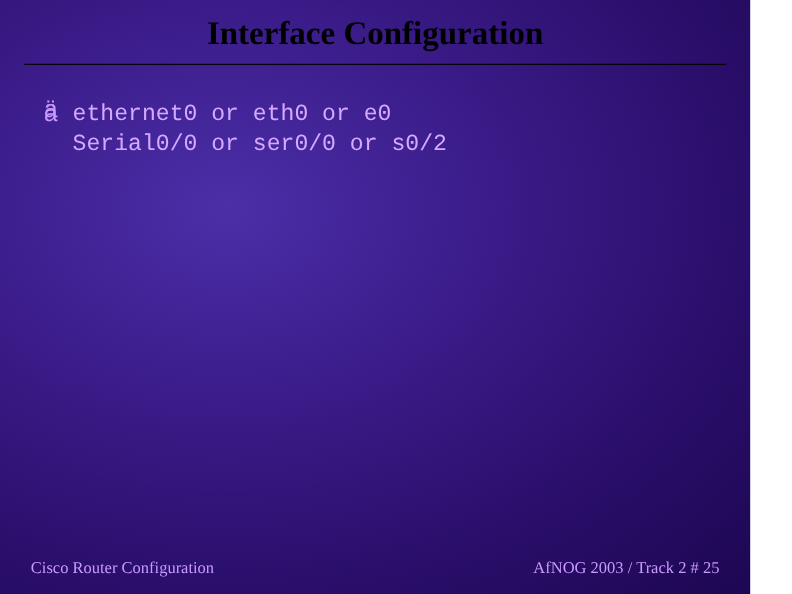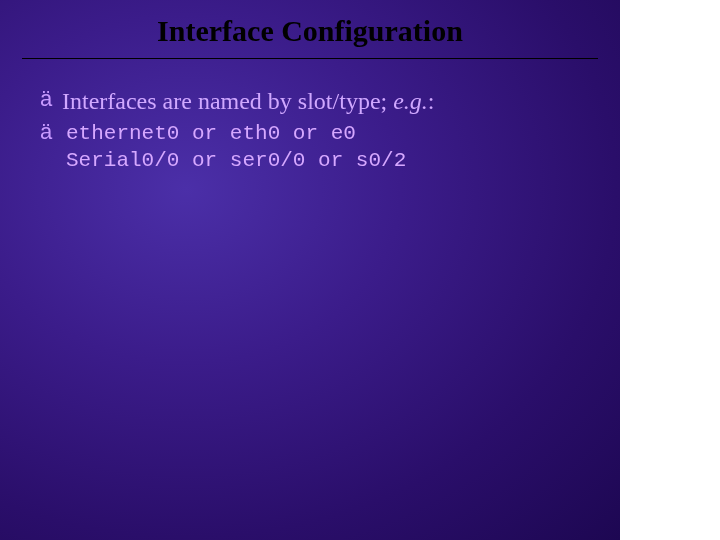--- a/index.html
+++ b/index.html
@@ -4,21 +4,21 @@
 <style>
   html, body {
     margin: 0;
     padding: 0;
     width: 720px;
     height: 540px;
     overflow: hidden;
     font-family: Georgia, 'Times New Roman', serif;
   }
   .slide {
-    width: 620px;
+    width: 682px;
     height: 540px;
     background: radial-gradient(ellipse at 30% 35%, #4b2fa8 0%, #3b1c8a 35%, #2a0e6a 70%, #1d0752 100%);
     position: relative;
     box-sizing: border-box;
     color: #d0b0ff;
   }
   .title {
     color: #000;
     font-family: 'Times New Roman', Times, serif;
     font-weight: bold;
@@ -83,26 +83,27 @@
 <body>
 
 <div class="slide">
   <div class="title">Interface Configuration</div>
   <hr class="hr">
 
   <div class="content">
 
     <div class="bullet">
       <span class="arrow">ä</span>
-      <span class="lead">
-        <span>Interfaces are named by slot/type; </span><span class="eg">e.g.</span><span>:</span>
-      </span>
     </div>
 
     <div class="bullet">
       <span class="arrow">ä</span>
     </div>
     <div class="code">ethernet0 or eth0 or e0
 Serial0/0 or ser0/0 or s0/2</div>
 
   </div>
 
+  <div class="footer">
+    <span>Cisco Router Configuration</span>
+    <span>AfNOG 2003 / Track 2  # 25</span>
+  </div>
 </div>
 
 </body></html>

